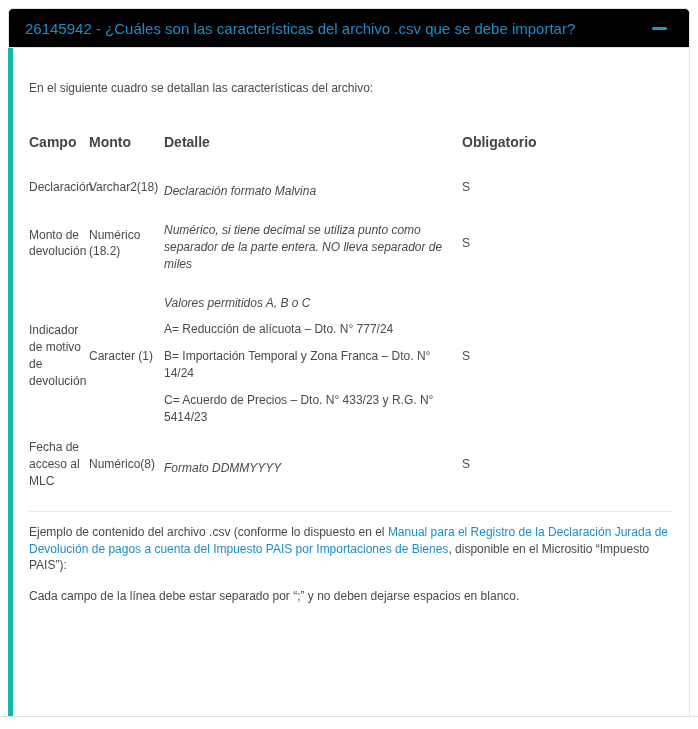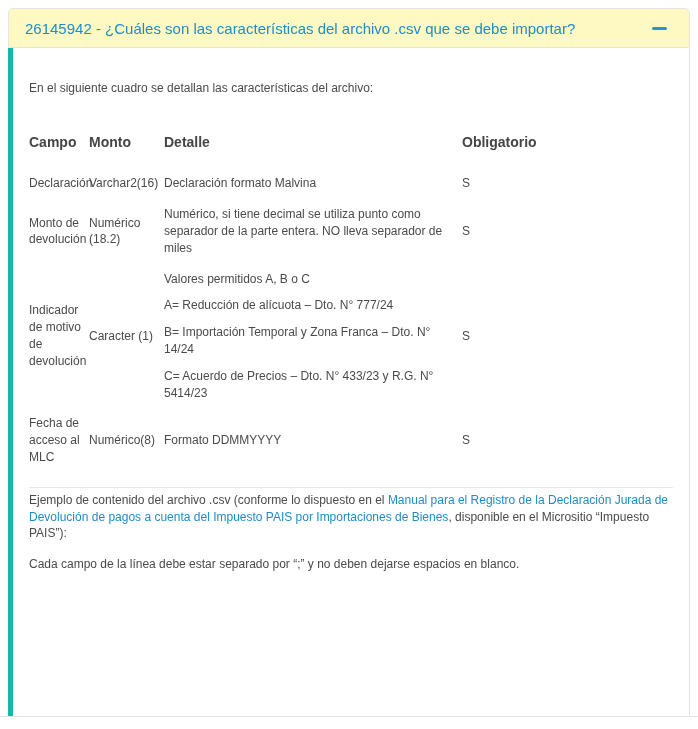--- a/index.html
+++ b/index.html
@@ -8,21 +8,21 @@
     background: #ffffff;
     font-family: "Liberation Sans", sans-serif;
     color: #4a4a4a;
   }
   .page { width: 698px; height: 729px; position: relative; overflow: hidden; }
 
   
   .acc-header {
     margin: 8px 8px 0 8px;
     height: 40px;
-    background: #fef9c3;
+    background: #000000;
     border: 1px solid #e4e4e4;
     border-radius: 5px 5px 0 0;
     display: flex;
     align-items: center;
     justify-content: space-between;
     padding: 0 22px 0 16px;
     cursor: pointer;
   }
   .acc-title {
     color: #1d8dca;
@@ -69,28 +69,28 @@
     font-size: 14px;
     padding: 0 0 16px 0;
     vertical-align: top;
   }
   table.spec td {
     vertical-align: middle;
     padding: 7px 4px 7px 0;
     font-size: 12px;
   }
   .det-p { margin: 10px 0; }
-  .det-p:first-child { margin-top: 0; }
+  .det-p:first-child { margin-top: 8px; font-style: italic; }
   .det-p:last-child { margin-bottom: 0; }
   .table-wrap {
     border-bottom: 1px solid #e8e8e8;
     padding-bottom: 14px;
   }
 
-  .example-par { margin-top: 4px; width: 660px; }
+  .example-par { margin-top: 12px; width: 660px; }
   .inline-link { color: #1d8dca; cursor: pointer; }
 
   .csv-block { margin-top: 30px; }
   .csv-line { margin-bottom: 12px; line-height: 15px; }
   .note-line { margin-top: 14px; }
 
   .page-bottom-line {
     width: 698px;
     border-top: 1px solid #e2e2e2;
     height: 0;
@@ -122,21 +122,21 @@
           <tr>
               <th>Campo</th>
               <th>Monto</th>
               <th>Detalle</th>
               <th>Obligatorio</th>
             </tr>
         </thead>
         <tbody>
             <tr>
               <td>Declaración</td>
-              <td>Varchar2(16)</td>
+              <td>Varchar2(18)</td>
               <td>
                 <div class="det-p">Declaración formato Malvina</div>
               </td>
               <td>S</td>
             </tr>
             <tr>
               <td>Monto de devolución</td>
               <td>Numérico (18.2)</td>
               <td>
                 <div class="det-p">Numérico, si tiene decimal se utiliza punto como separador de la parte entera. NO lleva separador de miles</div>

